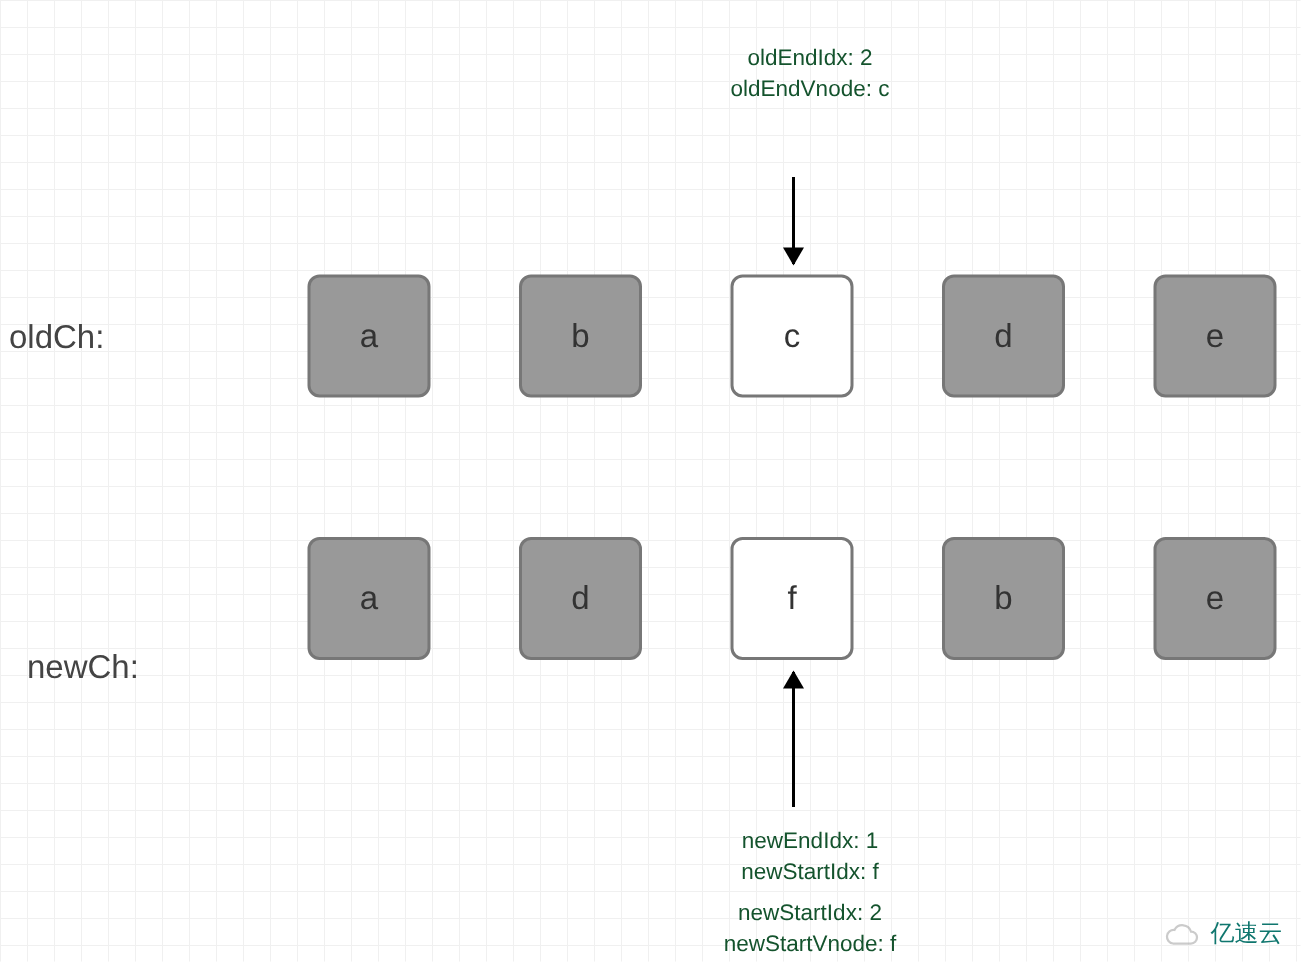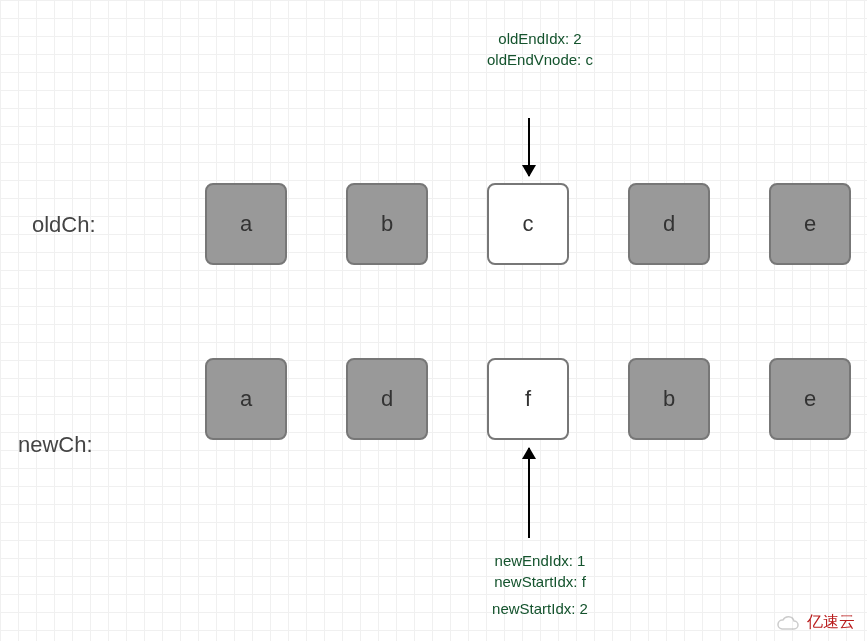--- a/index.html
+++ b/index.html
@@ -61,40 +61,40 @@
       top: -1px; left: 50%; transform: translateX(-50%);
       width: 0; height: 0;
       border-left: 7px solid transparent;
       border-right: 7px solid transparent;
       border-bottom: 12px solid #000;
     }
     .watermark {
       position: absolute;
       right: 12px; bottom: 8px;
       font-size: 16px;
-      color: #b91c1c;
+      color: #0f766e;
       display: flex;
       align-items: center;
       gap: 6px;
     }
     .watermark svg { opacity: .6; }
   </style>
 </head>
 <body>
 
 <div class="info-block" style="left:430px; top:28px; width:220px;">
   <span class="info-line">oldEndIdx:  2</span>
   <span class="info-line">oldEndVnode:  c</span>
 </div>
 
 <div class="arrow" style="left:528px; top:118px; height:58px;">
   <div class="head-down"></div>
 </div>
 
-<div class="row-label" style="left:32px; top:212px;">oldCh:</div>
+<div class="row-label" style="left:6px; top:212px;">oldCh:</div>
 
 <div class="box gray" style="left:205px; top:183px;">
     <span>a</span>
   </div>
 <div class="box gray" style="left:346px; top:183px;">
     <span>b</span>
   </div>
 <div class="box white" style="left:487px; top:183px;">
     <span>c</span>
   </div>
@@ -124,20 +124,21 @@
   </div>
 
 <div class="arrow" style="left:528px; top:448px; height:90px;">
   <div class="head-up"></div>
 </div>
 
 <div class="info-block" style="left:430px; top:550px; width:220px;">
   <span class="info-line">newEndIdx:  1</span>
   <span class="info-line">newStartIdx:  f</span>
   <span class="info-line" style="margin-top:6px; display:block;">newStartIdx:  2</span>
+  <span class="info-line">newStartVnode:  f</span>
 </div>
 
 <div class="watermark">
   <svg width="26" height="18" viewBox="0 0 26 18">
       <path fill="none" stroke="#aaa" stroke-width="1.5" d="M7 15h12a4 4 0 0 0 0-8 6 6 0 0 0-11-1 4 4 0 0 0-1 9z"></path>
     </svg>
   <span>亿速云</span>
 </div>
 
 </body></html>

